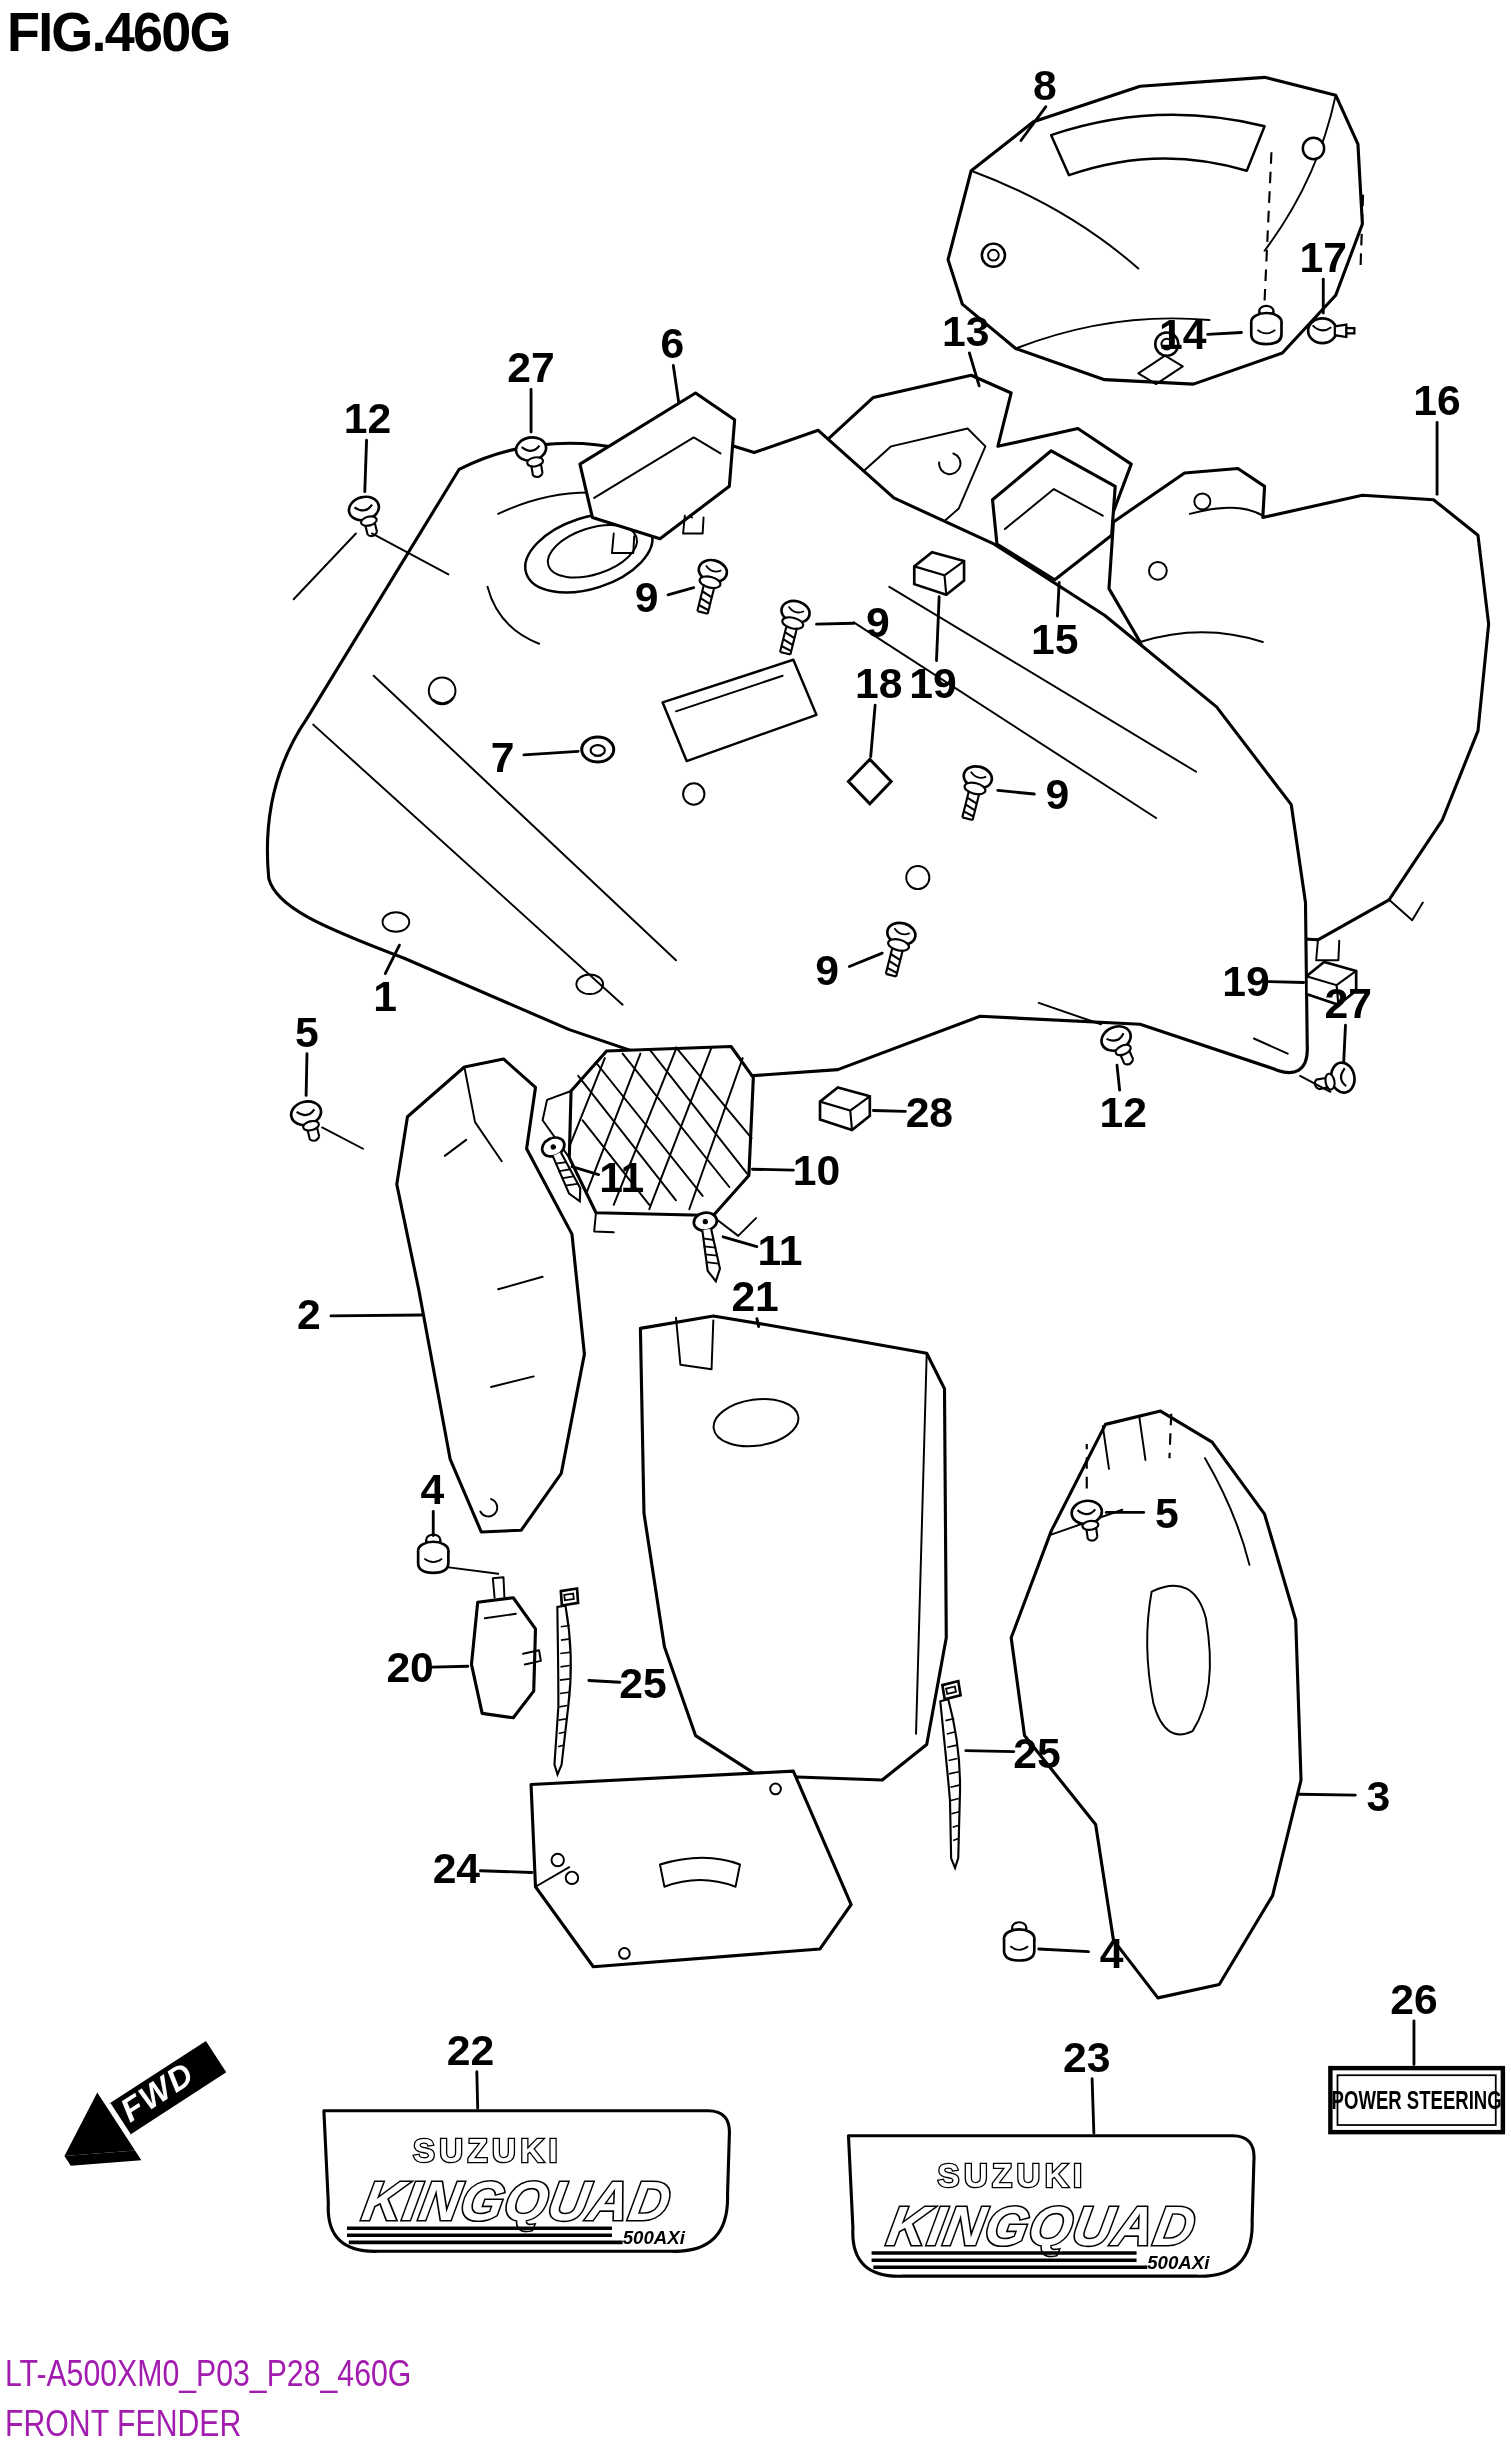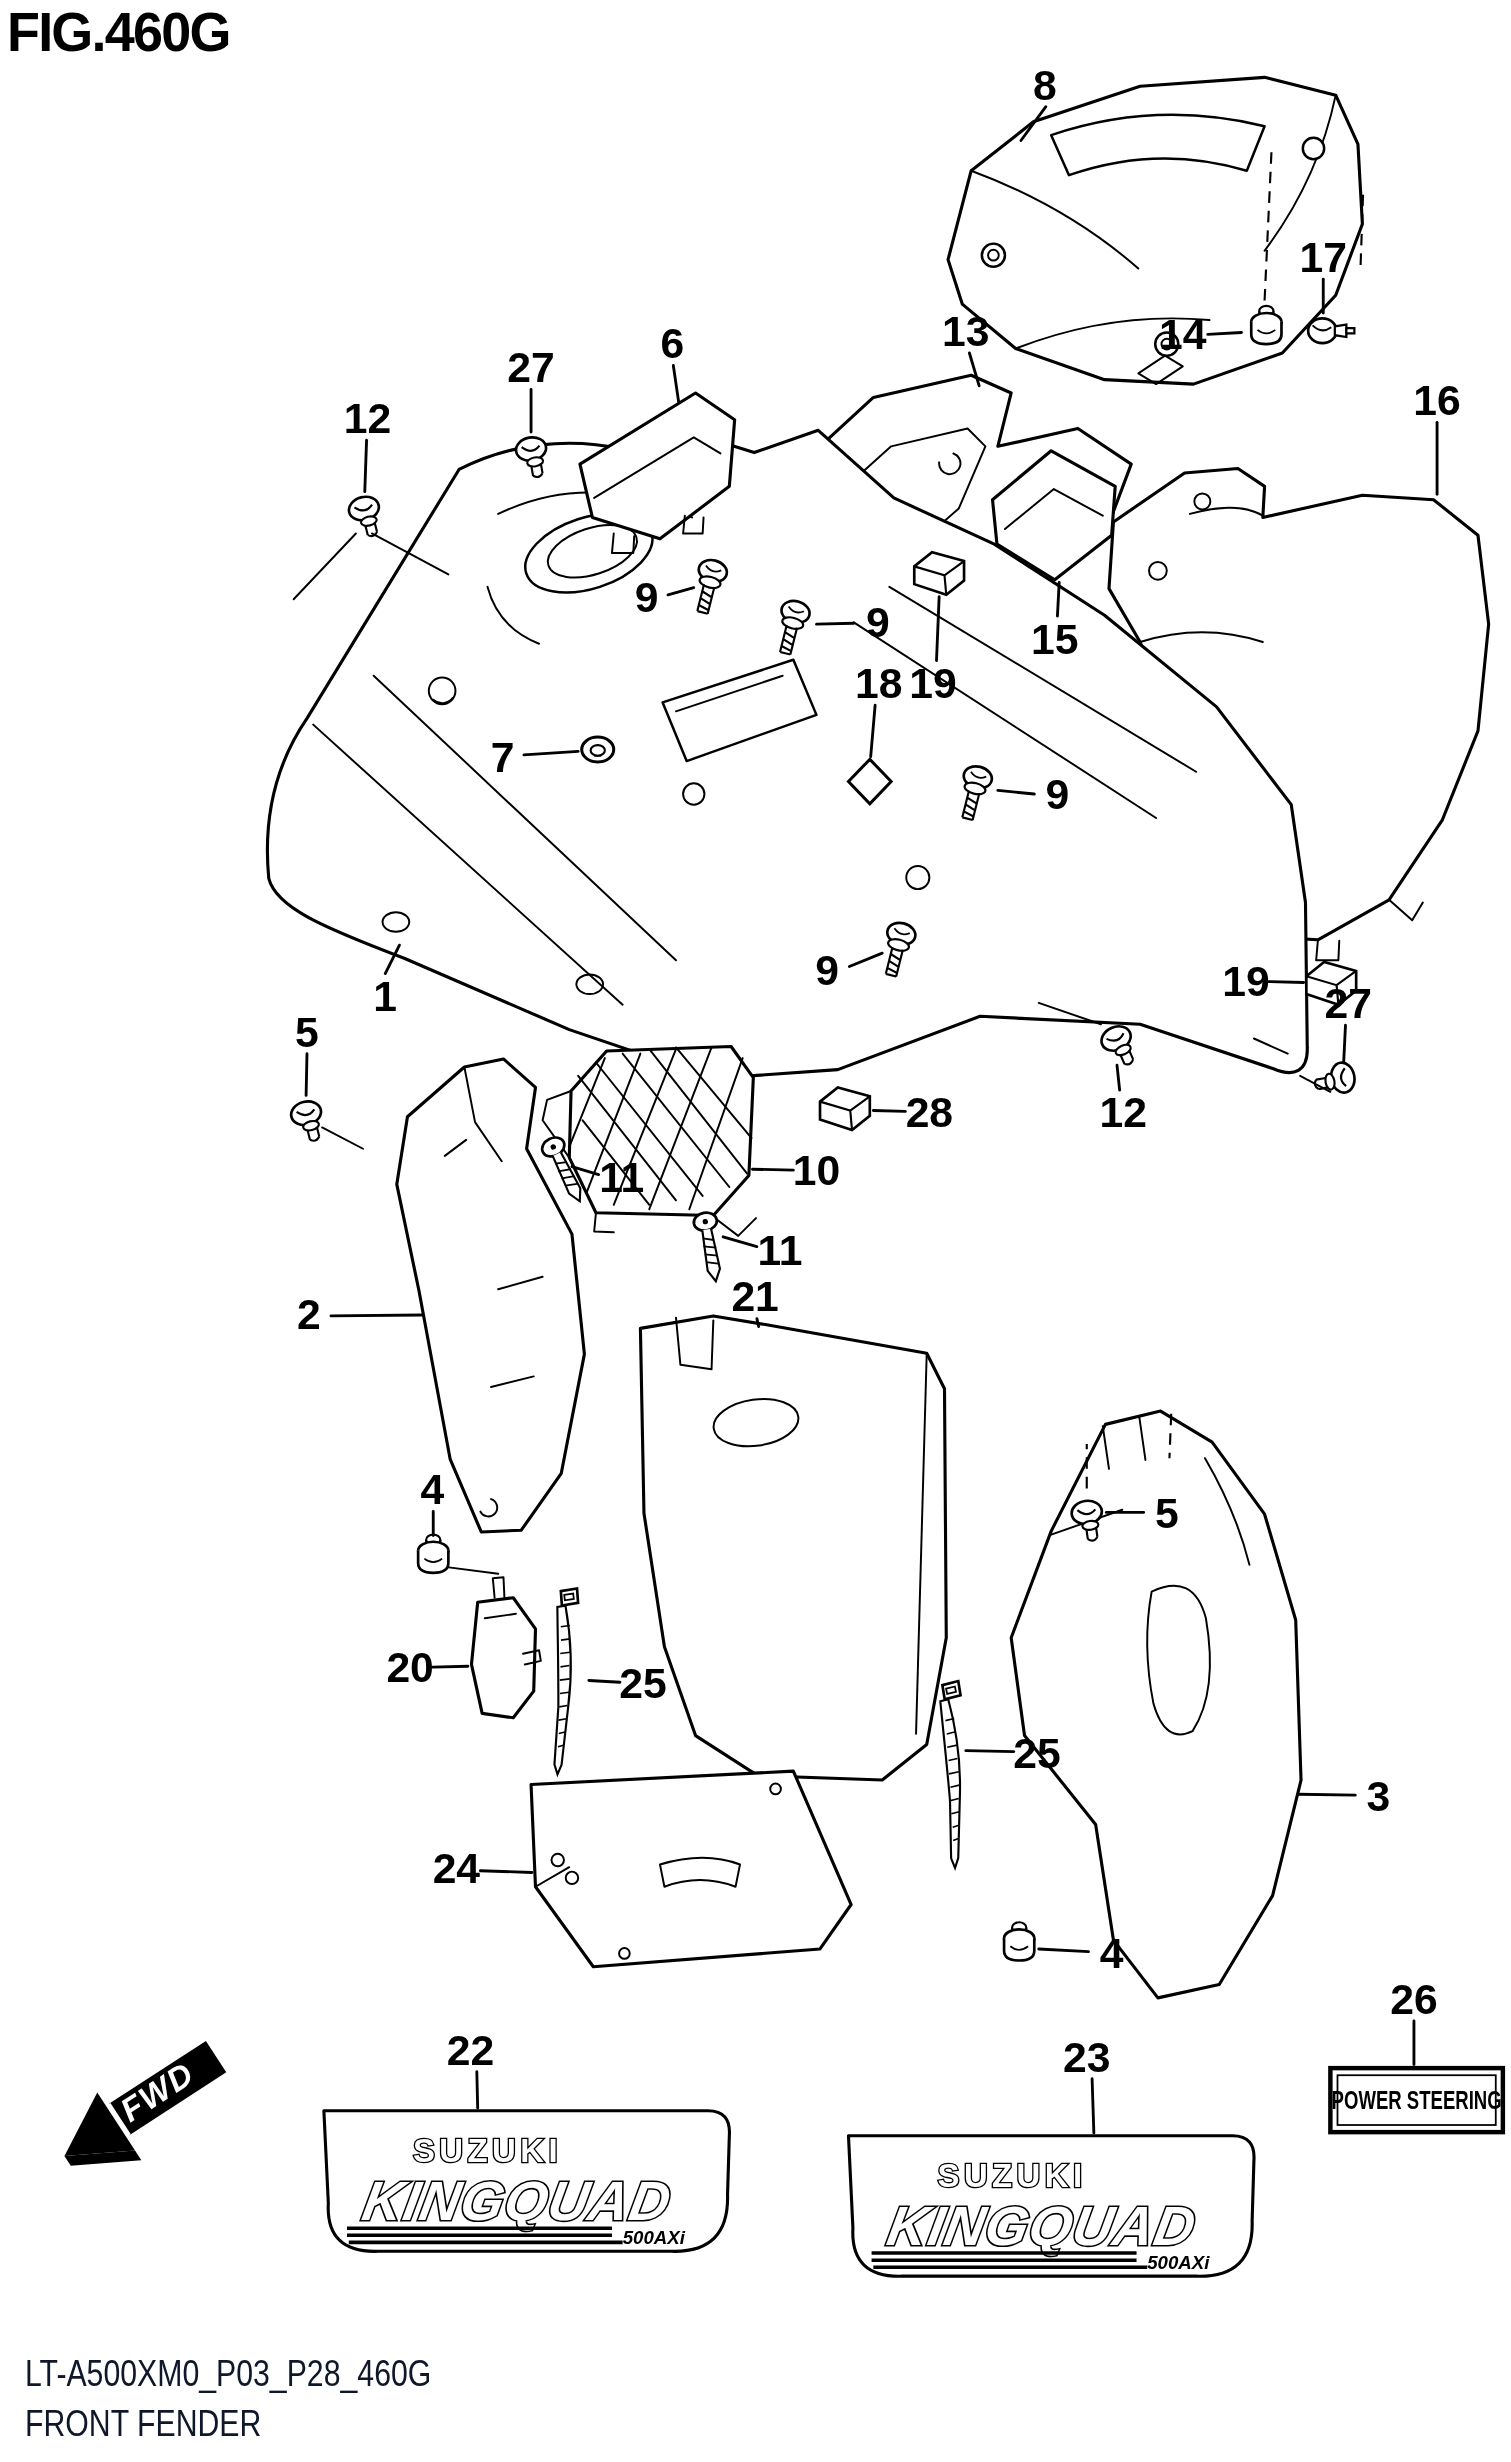--- a/index.html
+++ b/index.html
@@ -1,21 +1,21 @@
 <!DOCTYPE html>
 <html style="font-size:14.2px"><head>
 <meta charset="utf-8">
 <style>
   html,body{margin:0;padding:0;background:#fff;}
   .page{position:relative;width:1512px;height:2462px;background:#fff;overflow:hidden;
         font-family:"Liberation Sans",sans-serif;}
   .page svg{position:absolute;left:0;top:0;width:1512px;height:2462px;}
   .title{position:absolute;left:7.1px;top:0px;font-size:55px;font-weight:800;color:#000;
          letter-spacing:-1.8px;transform:scaleX(.98);transform-origin:left top;}
-  .footer{position:absolute;left:5.3px;top:2349px;color:#0f172a;margin-left:20px;}
+  .footer{position:absolute;left:5.3px;top:2349px;color:#a21caf;}
   .footer div{font-size:36px;font-weight:400;line-height:50px;transform:scaleX(.84);
               transform-origin:left top;white-space:nowrap;}
   
   .o{fill:#fff;stroke:#000;stroke-width:3.5;stroke-linejoin:round;stroke-linecap:round;}
   .o2{fill:#fff;stroke:#000;stroke-width:2.8;stroke-linejoin:round;}
   .i{fill:none;stroke:#000;stroke-width:2.2;stroke-linejoin:round;stroke-linecap:round;}
   .dash{fill:none;stroke:#000;stroke-width:2.4;stroke-dasharray:13 9;}
   .lead{stroke:#000;stroke-width:3.2;stroke-linecap:round;}
   .call{font-family:"Liberation Sans",sans-serif;font-size:48px;font-weight:bold;fill:#000;text-anchor:middle;}
   .emb-su{font-family:"Liberation Sans",sans-serif;font-size:37px;font-weight:bold;letter-spacing:5px;

